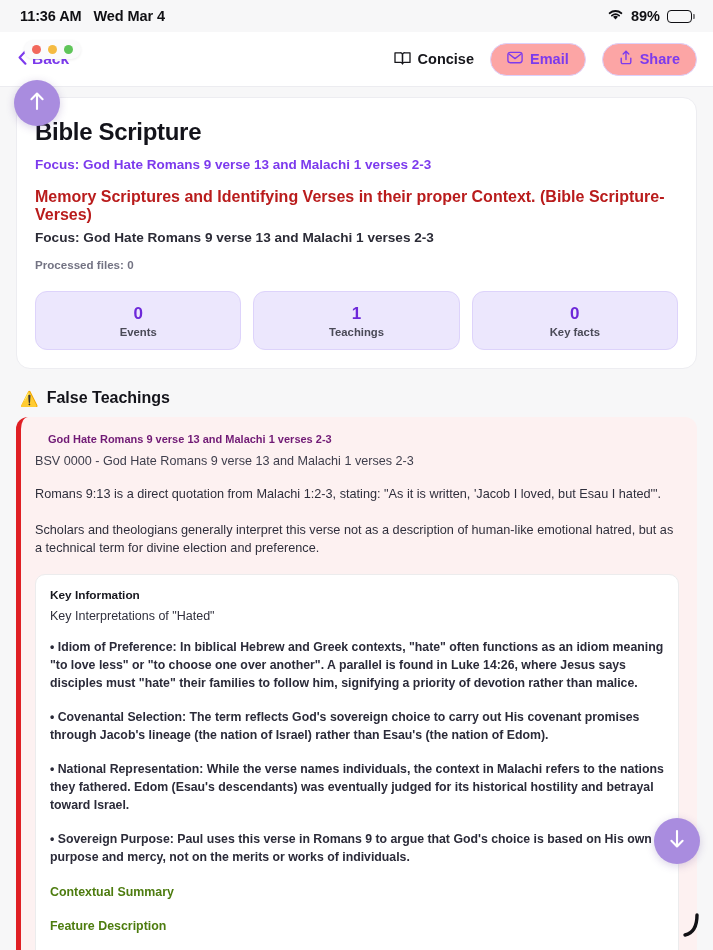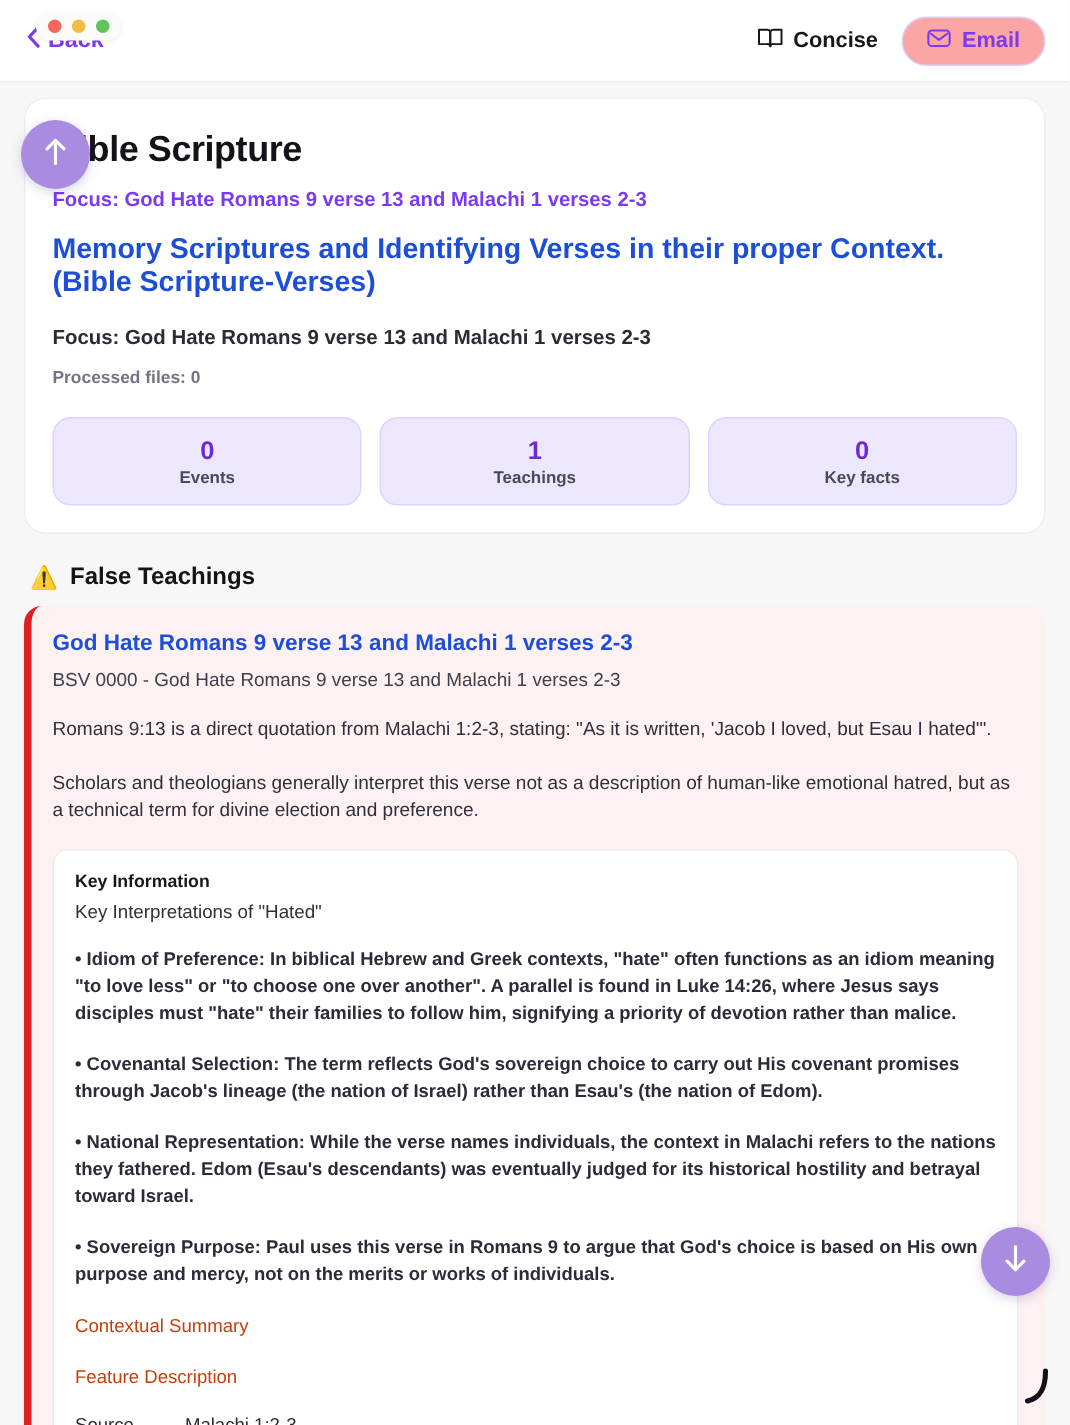--- a/index.html
+++ b/index.html
@@ -77,21 +77,21 @@
     padding: 20px 18px 18px 18px;
   }
   .page-title {
     font-size: 24px; font-weight: 800; color: #13131a;
     letter-spacing: -0.3px; margin-bottom: 11px;
   }
   .focus-purple {
     font-size: 13.5px; font-weight: 700; color: #7c3aed; margin-bottom: 16px;
   }
   .subtitle {
-    font-size: 19px; font-weight: 700; color: #1d4ed8; margin-bottom: 17px;
+    font-size: 16px; font-weight: 700; color: #b91c1c; margin-bottom: 6px;
   }
   .focus-plain {
     font-size: 13.6px; font-weight: 600; color: #2b2b36; margin-bottom: 13px;
   }
   .processed {
     font-size: 11.6px; font-weight: 700; color: #737383; margin-bottom: 20px;
   }
 
   .stats { display: flex; gap: 12px; }
   .stat {
@@ -109,52 +109,72 @@
   }
   .warn-emoji { font-size: 15px; line-height: 1; }
 
   
   .ft-card {
     background: #fdf1f1; border-radius: 12px;
     border-left: 5px solid #e01f24;
     padding: 16px 18px 14px 14px;
     position: relative;
   }
-  .ft-title { font-size: 15px; font-weight: 800; color: #1d4ed8; margin-bottom: 9px; }
+  .ft-title { font-size: 11px; font-weight: 800; color: #701a75; margin-bottom: 9px; margin-left: 13px; }
   .ft-meta { font-size: 12.6px; font-weight: 500; color: #3e3e4c; margin-bottom: 17px; }
   .ft-para { font-size: 12.7px; font-weight: 500; color: #2f2f3c; line-height: 1.45; margin-bottom: 17px; }
 
   .keybox {
     background: #ffffff; border: 1px solid #ececed; border-radius: 10px;
     padding: 13px 14px 16px 14px;
     margin-bottom: 16px;
   }
   .key-head { font-size: 11.8px; font-weight: 800; color: #16161d; margin-bottom: 7px; }
   .key-sub { font-size: 12.5px; font-weight: 500; color: #30303d; margin-bottom: 16px; }
   .key-bullet { font-size: 12.3px; font-weight: 600; color: #2b2b39; line-height: 1.46; margin-bottom: 16px; }
-  .key-line { font-size: 12.4px; font-weight: 400; color: #c2410c; line-height: 1.46; margin-bottom: 16px; }
+  .key-line { font-size: 12.4px; font-weight: 700; color: #4d7c0f; line-height: 1.46; margin-bottom: 16px; }
   .key-kv { font-size: 12.4px; font-weight: 500; color: #2b2b39; margin-bottom: 16px; display: flex; gap: 34px; }
 
   
   .fab {
     position: absolute; width: 46px; height: 46px; border-radius: 50%;
     background: #a98cdf; display: flex; align-items: center; justify-content: center;
     box-shadow: 0 2px 8px rgba(80,50,140,.22);
   }
   .fab-up { left: 14px; top: 80px; }
   .fab-down { right: 13px; top: 818px; background: #a98cdf; }
 
   
   .cursor-stroke { position: absolute; right: 12px; bottom: 8px; }
 </style>
 </head>
 <body>
 
 <div class="screen">
 
+  <div class="statusbar">
+    <div class="status-left">
+      <span>11:36 AM</span>
+      <span>Wed Mar 4</span>
+    </div>
+    <div class="status-right">
+      <span class="wifi-icon">
+        <svg width="17" height="13" viewBox="0 0 17 13">
+          <path d="M8.5 11.6 L11 8.7 A4 4 0 0 0 6 8.7 Z" fill="#101014"></path>
+          <path d="M2.6 5.2 A9 9 0 0 1 14.4 5.2" fill="none" stroke="#101014" stroke-width="1.8" stroke-linecap="round"></path>
+          <path d="M4.9 7.6 A5.8 5.8 0 0 1 12.1 7.6" fill="none" stroke="#101014" stroke-width="1.8" stroke-linecap="round"></path>
+        </svg>
+      </span>
+      <span>89%</span>
+      <span class="battery">
+        <span class="battery-body"><span class="battery-fill" style="width:92%"></span></span>
+        <span class="battery-cap"></span>
+      </span>
+    </div>
+  </div>
 
   <div class="topnav">
     <div class="back-link">
       <span class="back-chevron">
         <svg width="9" height="15" viewBox="0 0 9 15">
           <path d="M7.4 1.3 L1.6 7.5 L7.4 13.7" fill="none" stroke="#7c3aed" stroke-width="2.1" stroke-linecap="round" stroke-linejoin="round"></path>
         </svg>
       </span>
       <span>Back</span>
     </div>
@@ -173,20 +193,30 @@
       <div class="pill">
         <span>
           <svg width="16" height="13" viewBox="0 0 16 13">
             <rect x="0.9" y="1.3" width="14.2" height="10.4" rx="2.4" fill="none" stroke="#7c3aed" stroke-width="1.35"></rect>
             <path d="M2.3 3.3 L8 7.6 L13.7 3.3" fill="none" stroke="#7c3aed" stroke-width="1.35" stroke-linecap="round" stroke-linejoin="round"></path>
           </svg>
         </span>
         <span>Email</span>
       </div>
 
+      <div class="pill">
+        <span>
+          <svg width="14" height="15" viewBox="0 0 14 15">
+            <path d="M7 1.4 V9.6" fill="none" stroke="#7c3aed" stroke-width="1.4" stroke-linecap="round"></path>
+            <path d="M4.2 4.1 L7 1.3 L9.8 4.1" fill="none" stroke="#7c3aed" stroke-width="1.4" stroke-linecap="round" stroke-linejoin="round"></path>
+            <path d="M2.2 8.2 V12.1 a1.5 1.5 0 0 0 1.5 1.5 h6.6 a1.5 1.5 0 0 0 1.5 -1.5 V8.2" fill="none" stroke="#7c3aed" stroke-width="1.4" stroke-linecap="round"></path>
+          </svg>
+        </span>
+        <span>Share</span>
+      </div>
     </div>
 
     <div class="traffic-lights">
       <span class="tl-dot tl-red"></span>
       <span class="tl-dot tl-yellow"></span>
       <span class="tl-dot tl-green"></span>
     </div>
   </div>
 
   <div class="content">

